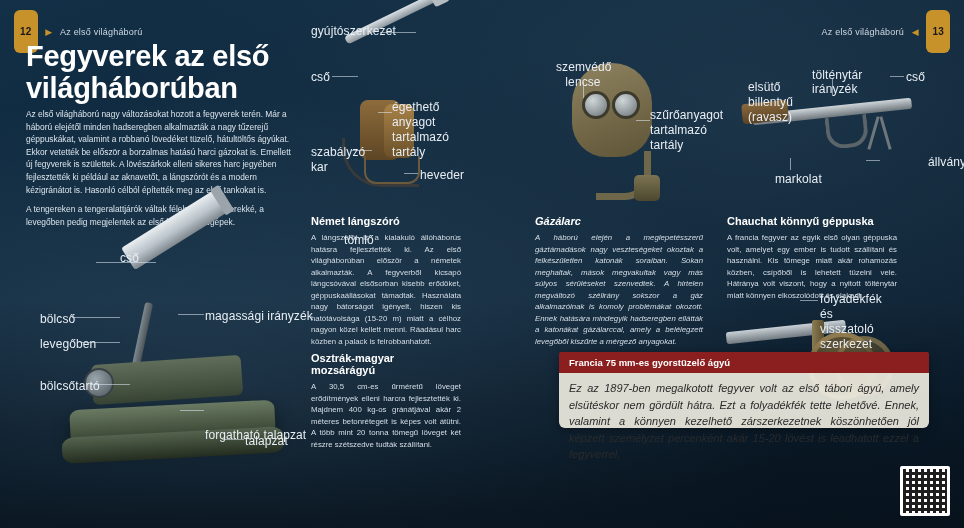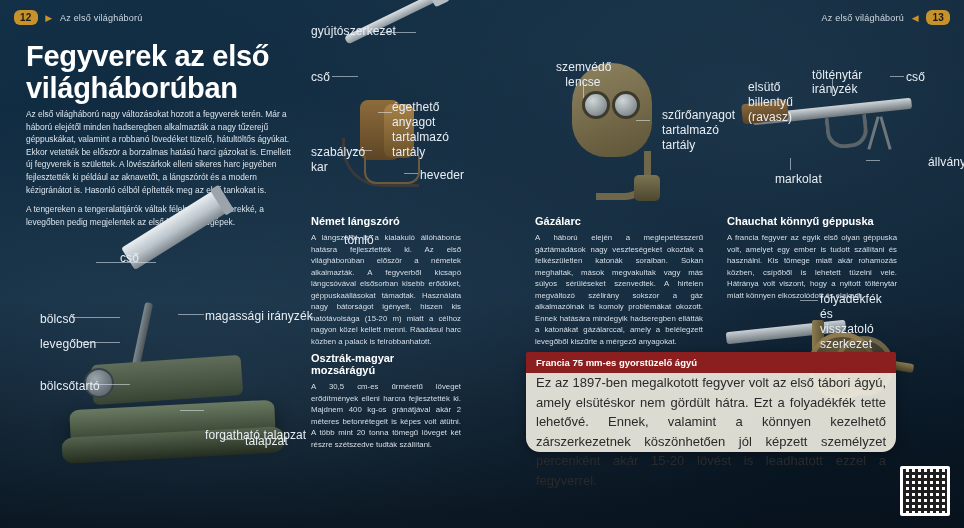--- a/index.html
+++ b/index.html
@@ -19,21 +19,21 @@
   }
   .page:before{
     content:"";position:absolute;left:0;right:0;bottom:0;height:230px;
     background:linear-gradient(to top, rgba(6,15,24,0.75), rgba(6,15,24,0));
     pointer-events:none;
   }
   
   .rh{position:absolute;top:10px;font-size:9px;letter-spacing:.2px;color:#cfd9e2;}
   .rh .num{
     display:inline-block;background:#c8922a;color:#1a1a1a;font-weight:bold;
-    padding:2px 6px;border-radius:6px;font-size:10px;vertical-align:middle;
+    padding:16px 6px;border-radius:6px;font-size:10px;vertical-align:middle;
   }
   .rh .tri{display:inline-block;color:#c8922a;vertical-align:middle;font-size:9px;margin:0 5px;}
   .rh .txt{vertical-align:middle;}
   .rh-left{left:14px;}
   .rh-right{right:14px;}
   
   .headline{
     position:absolute;left:26px;top:40px;width:300px;
     font-size:29px;line-height:1.12;font-weight:bold;color:#ffffff;
     letter-spacing:-0.3px;
@@ -44,35 +44,35 @@
   }
   .intro p{margin:0 0 7px 0;}
   
   .sec{position:absolute;}
   .sec h3{
     margin:0 0 5px 0;font-size:11px;font-weight:bold;color:#ffffff;
   }
   .sec p{margin:0;font-size:7.8px;line-height:1.48;color:#d6dfe8;text-align:justify;}
   #sec-flamethrower{left:311px;top:215px;width:150px;}
   #sec-mortar{left:311px;top:352px;width:150px;}
-  #sec-gasmask{left:535px;top:215px;width:168px;}
+  #sec-gasmask{left:535px;top:215px;width:168px;font-style:italic;}
   #sec-chauchat{left:727px;top:215px;width:170px;}
   
   .callout{
-    position:absolute;left:526px;top:352px;width:370px;height:100px;
+    position:absolute;left:559px;top:352px;width:370px;height:76px;
     background:rgba(236,233,222,0.93);
-    border-radius:14px;
+    border-radius:6px;
     box-shadow:0 2px 10px rgba(0,0,0,.35);
   }
   .callout .c-head{
     background:#8b1f1f;color:#fff;font-size:9.5px;font-weight:bold;
     padding:5px 10px;border-radius:2px 2px 0 0;
   }
   .callout .c-body{
-    padding:0 10px;font-size:13px;line-height:1.5;color:#2a2a2a;text-align:justify;
+    padding:7px 10px;font-size:11px;line-height:1.5;color:#2a2a2a;text-align:justify;font-style:italic;
   }
   
   .lbl{
     position:absolute;font-size:12px;color:#e8eef4;line-height:1.25;
     letter-spacing:.1px;white-space:pre-line;
   }
   .ln{position:absolute;background:rgba(225,235,245,.55);}
   .ln.h{height:1px;}
   .ln.v{width:1px;}
   
@@ -271,21 +271,21 @@
 
   <div class="art" id="gas-art">
     <div class="g-head"></div>
     <div class="g-eye e1"></div>
     <div class="g-eye e2"></div>
     <div class="g-hose"></div>
     <div class="g-can"></div>
   </div>
   <div class="lbl" style="left:556px;top:60px;width:54px;text-align:center;">szemvédő lencse</div>
   <div class="ln v" style="left:583px;top:82px;height:16px;"></div>
-  <div class="lbl" style="left:650px;top:108px;width:62px;margin-left:12px;">szűrőanyagot tartalmazó tartály</div>
+  <div class="lbl" style="left:650px;top:108px;width:62px;">szűrőanyagot tartalmazó tartály</div>
   <div class="ln h" style="left:636px;top:120px;width:14px;"></div>
 
   <div class="art" id="chauchat-art">
     <div class="c-body-gun"></div>
     <div class="c-stock"></div>
     <div class="c-mag"></div>
     <div class="c-bipod"></div>
     <div class="c-bipod2"></div>
   </div>
   <div class="lbl" style="left:748px;top:80px;width:48px;">elsütő billentyű (ravasz)</div>

